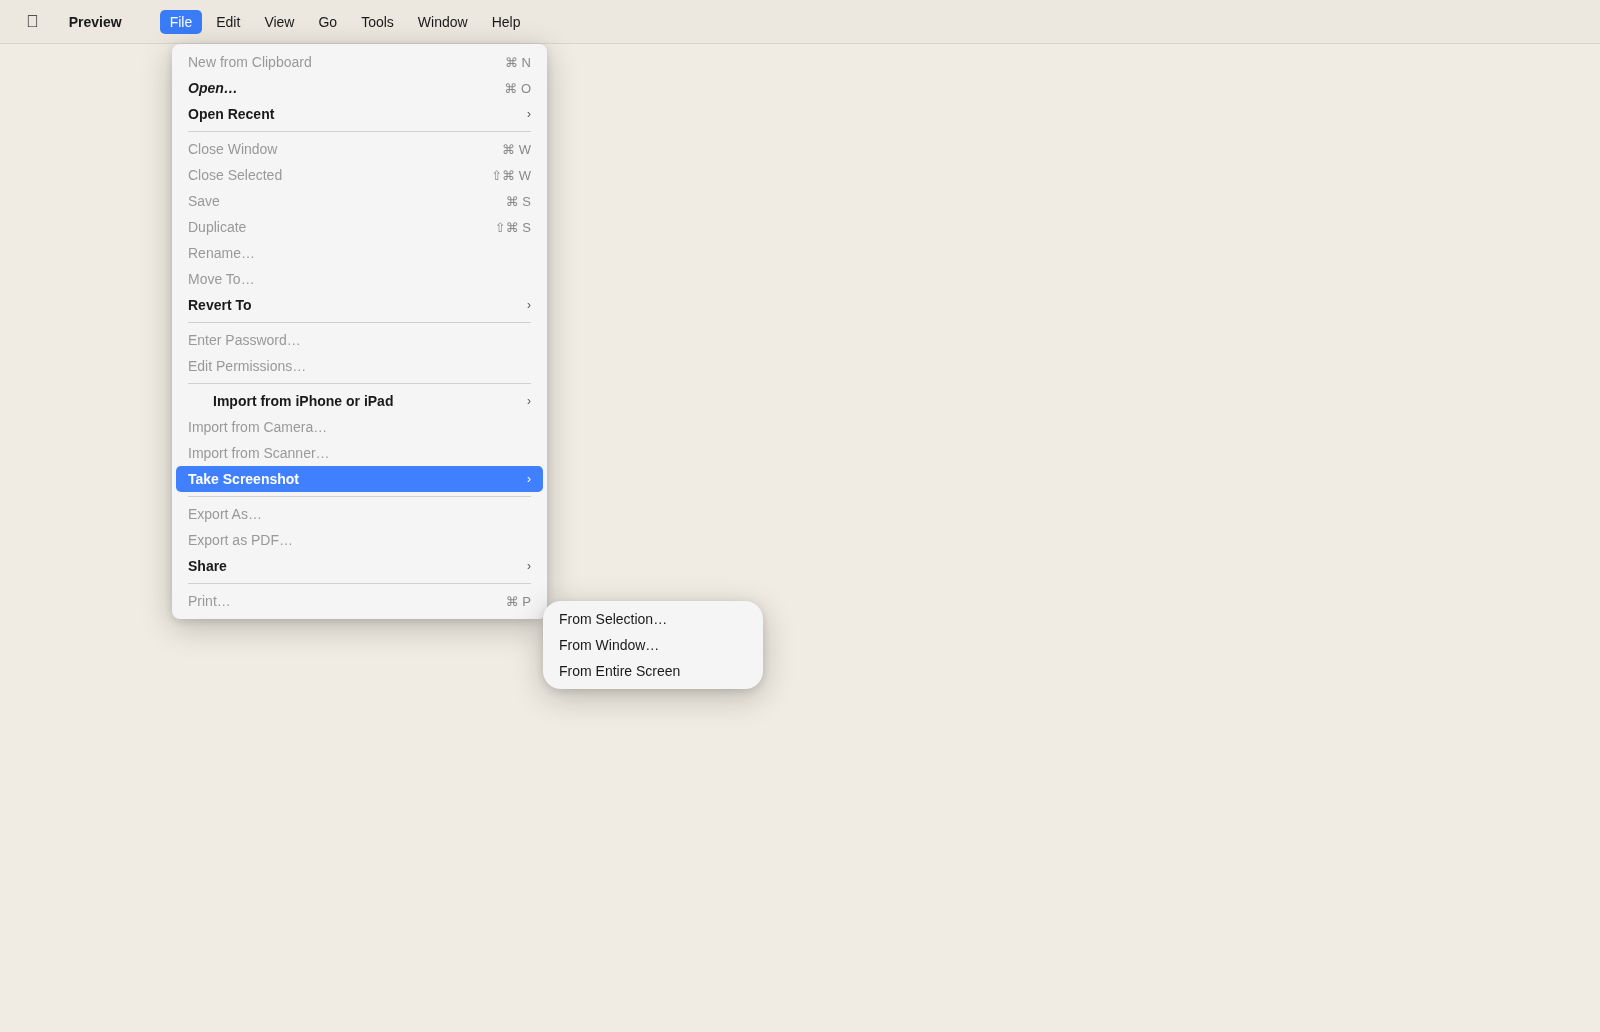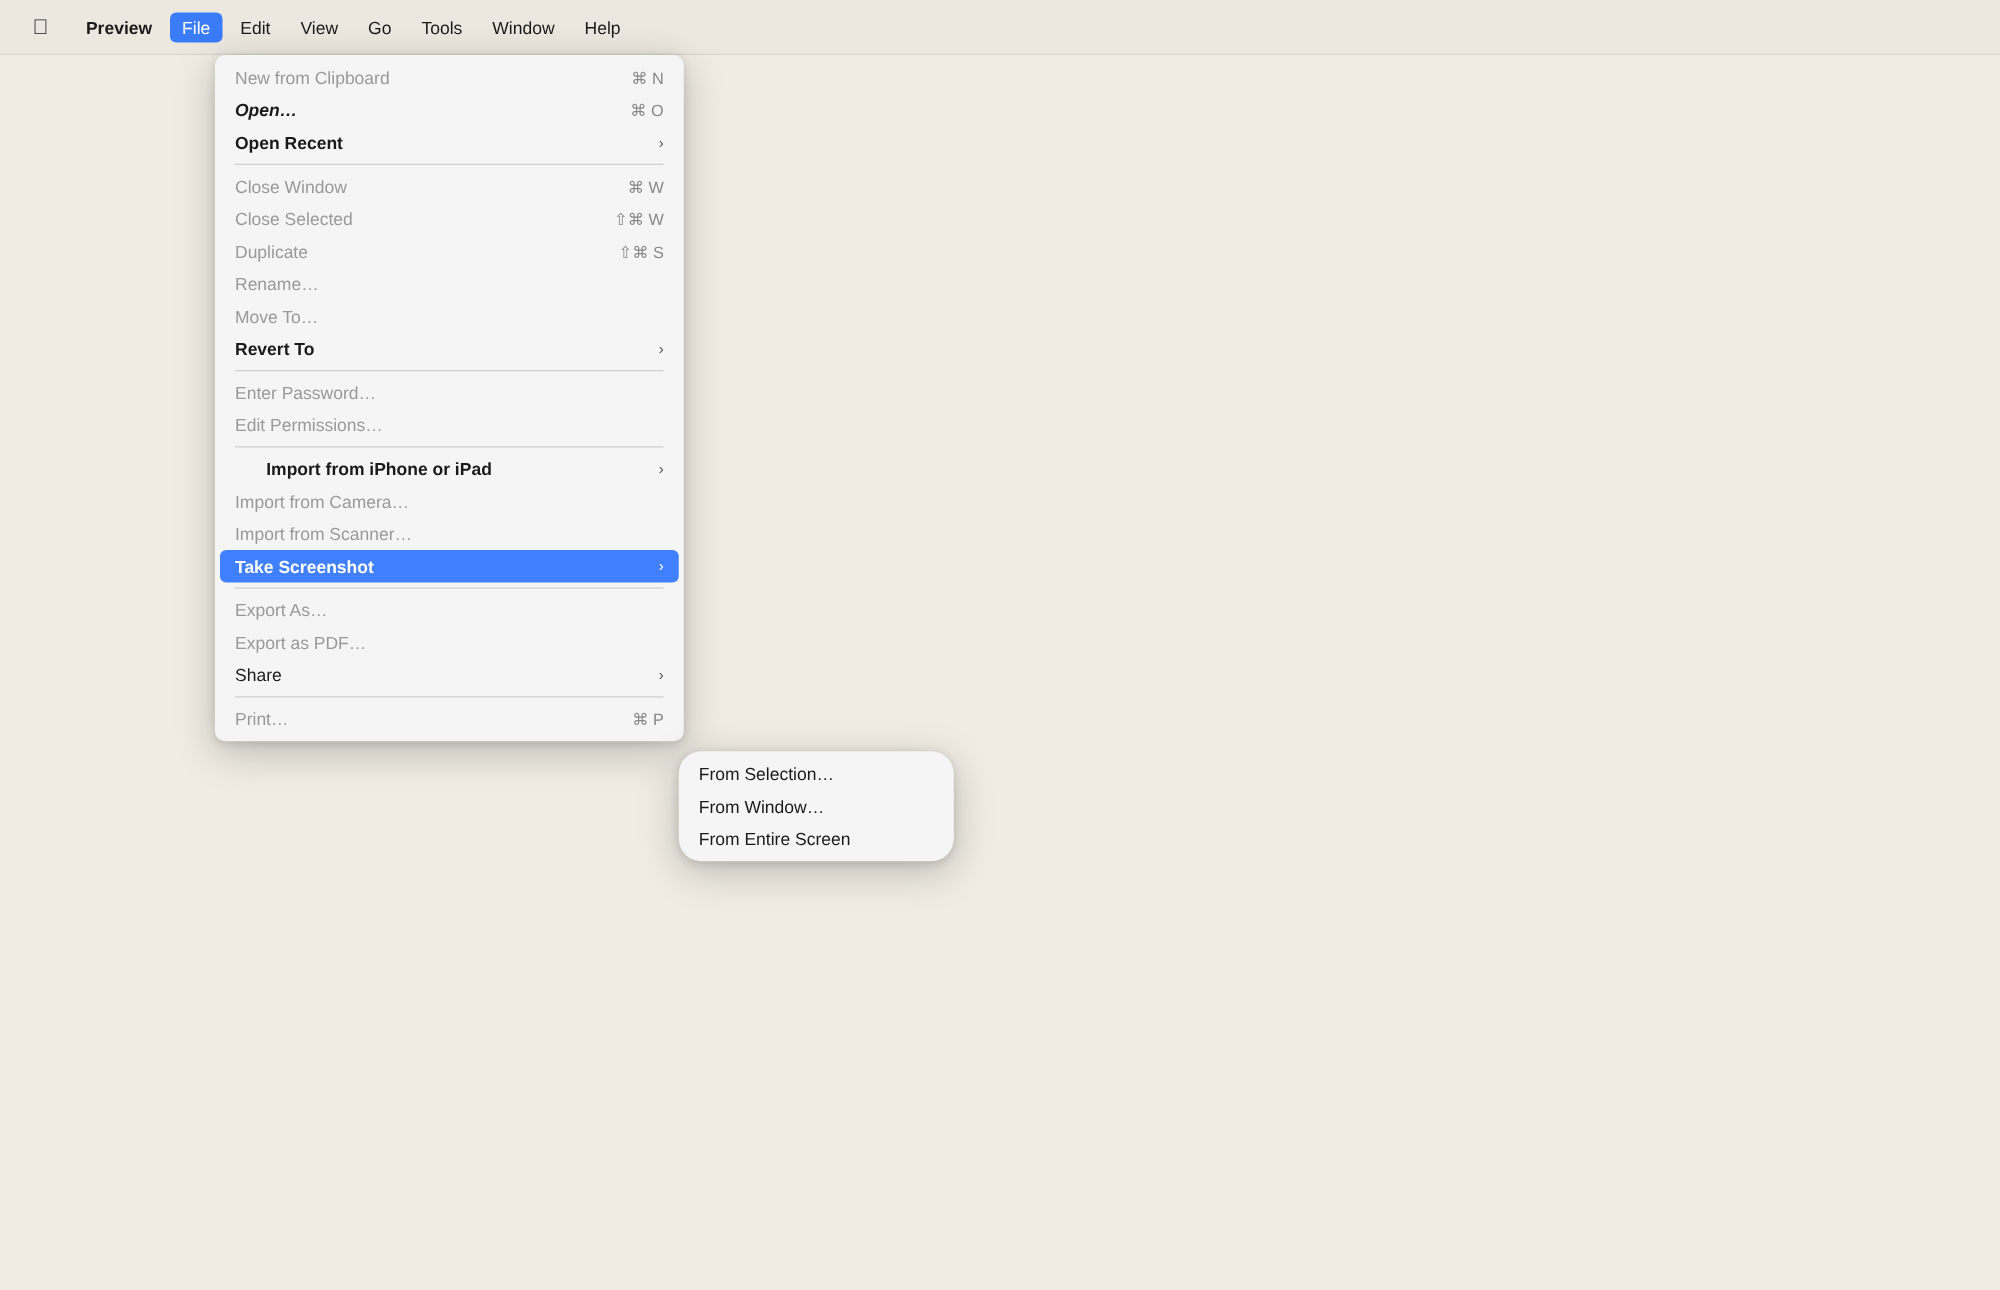--- a/index.html
+++ b/index.html
@@ -29,20 +29,21 @@
       border-radius: 5px;
       font-size: 14px;
       color: #1a1a1a;
       cursor: default;
       white-space: nowrap;
     }
 
     .menubar-item.active {
       background-color: #3a7cf8;
       color: white;
+      margin-left: 24px;
     }
 
     .apple-logo {
       font-size: 17px;
       margin-right: 6px;
       color: #1a1a1a;
     }
 
     .menubar-item.app-name {
       font-weight: 600;
@@ -171,20 +172,24 @@
   <div class="menu-item disabled">
     <span class="menu-label">Close Window</span>
     <span class="menu-shortcut">⌘ W</span>
   </div>
 
   <div class="menu-item disabled">
     <span class="menu-label">Close Selected</span>
     <span class="menu-shortcut">⇧⌘ W</span>
   </div>
 
+  <div class="menu-item disabled">
+    <span class="menu-label">Save</span>
+    <span class="menu-shortcut">⌘ S</span>
+  </div>
 
   <div class="menu-item disabled">
     <span class="menu-label">Duplicate</span>
     <span class="menu-shortcut">⇧⌘ S</span>
   </div>
 
   <div class="menu-item disabled">
     <span class="menu-label">Rename…</span>
   </div>
 
@@ -231,21 +236,21 @@
 
   <div class="menu-item disabled">
     <span class="menu-label">Export As…</span>
   </div>
 
   <div class="menu-item disabled">
     <span class="menu-label">Export as PDF…</span>
   </div>
 
   <div class="menu-item bold">
-    <span class="menu-label" style="font-weight:400;text-align:right;">Share</span>
+    <span class="menu-label" style="font-weight:700;text-align:right;">Share</span>
     <span class="menu-chevron">›</span>
   </div>
 
   <div class="menu-separator"></div>
 
   <div class="menu-item disabled">
     <span class="menu-label">Print…</span>
     <span class="menu-shortcut">⌘ P</span>
   </div>
 

